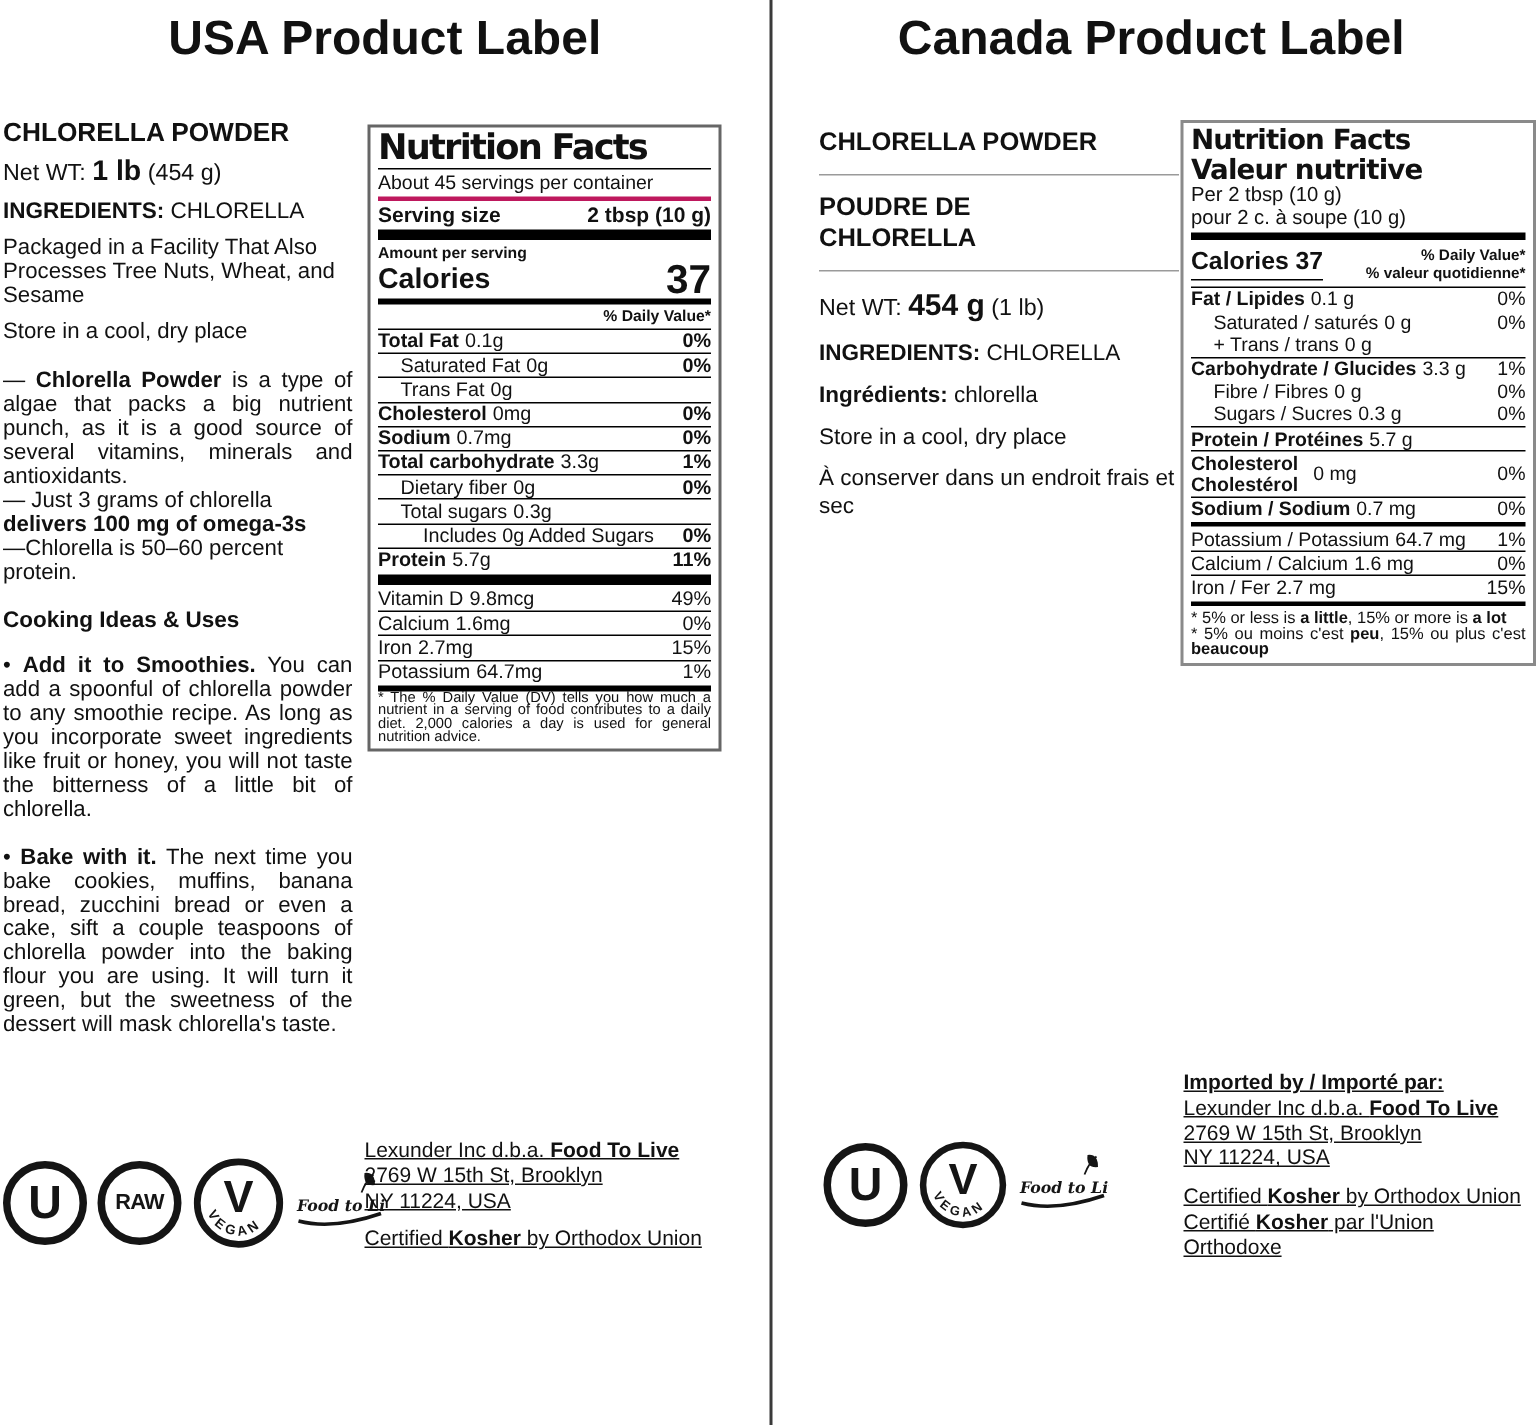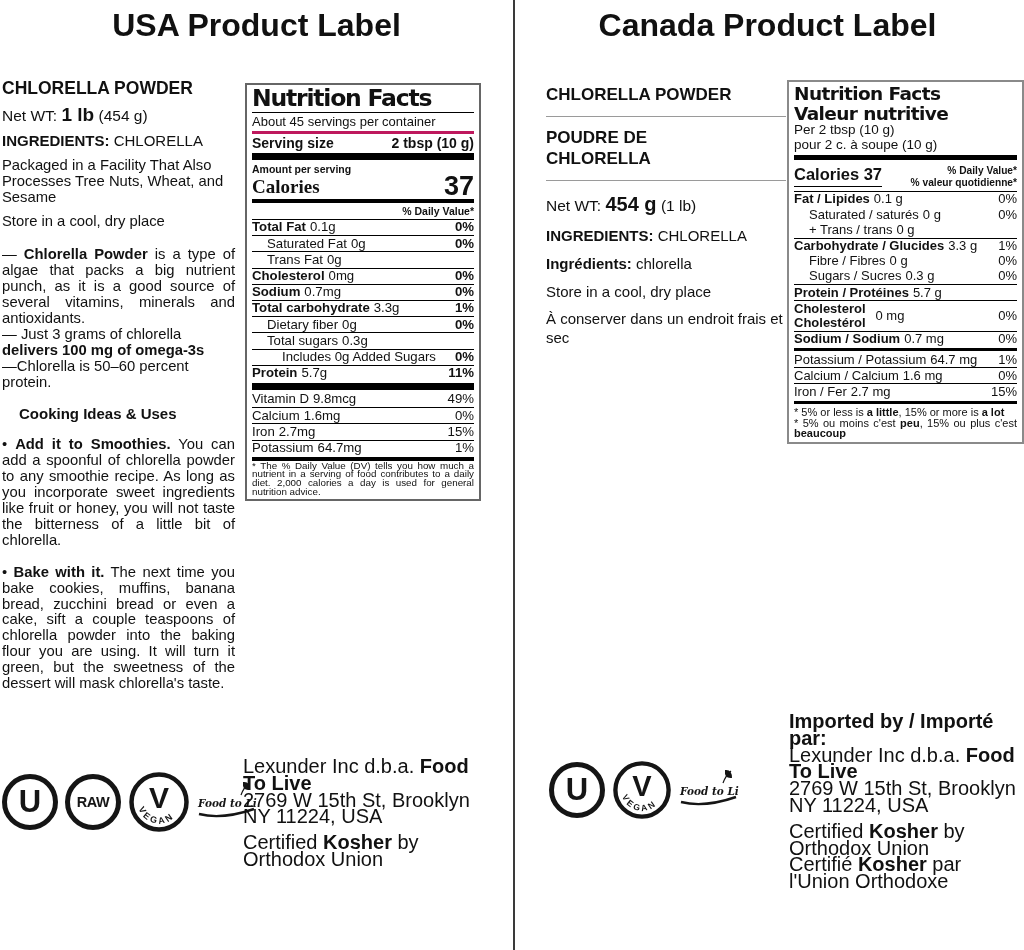--- a/index.html
+++ b/index.html
@@ -16,41 +16,41 @@
   
   .usa-left { position:absolute; left:2px; top:81px; width:233px; font-size:14.8px; line-height:15.9px; }
   .prod-name { font-size:17.5px; font-weight:bold; margin:0 0 10px; }
   .netwt { margin:0 0 9px; font-size:15.5px; }
   .wt-big { font-size:19px; }
   .ingr { margin:0 0 9px; font-size:15px; }
   .para { margin:0 0 9px; }
   .desc-block { margin-top:17px; }
   .desc-p { margin:0; }
   .just { text-align:justify; }
-  .cook-h { font-weight:bold; font-size:15px; margin:15px 17px 0; }
+  .cook-h { font-weight:bold; font-size:15px; margin:15px 0 0; }
   .bullet { margin:16px 0 0; }
 
   
   .nf { position:absolute; box-sizing:border-box; background:#fff; }
   .bar { background:#000; }
   .b7 { height:7px; margin:2px 0; }
   .b5 { height:5px; margin:2px 0; }
   .b4 { height:4px; margin:1px 0; }
   .b3 { height:3px; margin:1px 0; }
 
   
   .usa-nf { left:245px; top:83px; width:236px; border:2px solid #666; padding:2px 5px 3px; }
   .nf-title { font-family:"DejaVu Sans", sans-serif; font-weight:bold; font-size:23.5px;
               letter-spacing:-1.2px; line-height:1.02; border-bottom:1px solid #000; padding-bottom:1px; }
   .nf-serv { font-size:13px; padding:1px 0 2px; }
   .nf-ss { display:flex; justify-content:space-between; font-weight:bold; font-size:14px;
            border-top:3px solid #be185d; padding-top:1px; }
   .nf-aps { font-size:10.5px; font-weight:bold; padding-top:1px; }
   .nf-cal { display:flex; justify-content:space-between; align-items:flex-end; }
-  .nf-cal .cl { font-size:19px; font-weight:bold;font-family:Liberation Serif, serif; }
+  .nf-cal .cl { font-size:19px; font-weight:bold; }
   .nf-cal .cv { font-size:27px; font-weight:bold; line-height:0.85; }
   .nf-dvh { text-align:right; font-size:10.5px; font-weight:bold; padding:1px 0 2px; }
   .us-row { display:flex; justify-content:space-between; border-top:1px solid #000;
             font-size:13.2px; line-height:14.2px; padding:0.5px 0; }
   .amt { margin-left:4px; }
   .ind1 { padding-left:15px; }
   .ind2 { padding-left:30px; }
   .dvb { font-weight:bold; }
   .nf-foot { font-size:9.8px; line-height:8.6px; padding-top:0; }
 
@@ -81,21 +81,21 @@
   .ca-foot .fl { margin:0 0 1px; }
 
   
   .logos { position:absolute; display:flex; align-items:center; }
   .usa-logos { left:2px; top:771px; gap:7px; }
   .ca-logos { left:549px; top:760px; gap:7px; }
   .circ { box-sizing:border-box; border:5px solid #151515; border-radius:50%;
           display:flex; align-items:center; justify-content:center; font-weight:bold; color:#151515; background:#fff; }
   .circ-u { width:56px; height:56px; font-size:31px; }
   .circ-raw { width:56px; height:56px; font-size:14.5px; letter-spacing:-0.5px; }
-  .addr { position:absolute; font-size:20px; line-height:16.8px; }
+  .addr { position:absolute; font-size:14px; line-height:16.8px;text-decoration:underline; }
   .usa-addr { left:243px; top:758px; width:248px; }
   .ca-addr { left:789px; top:713px; width:235px; }
   .addr .gap { height:9px; }
 </style>
 </head>
 <body>
 
 <div id="page">
   <div class="divider"></div>
 

